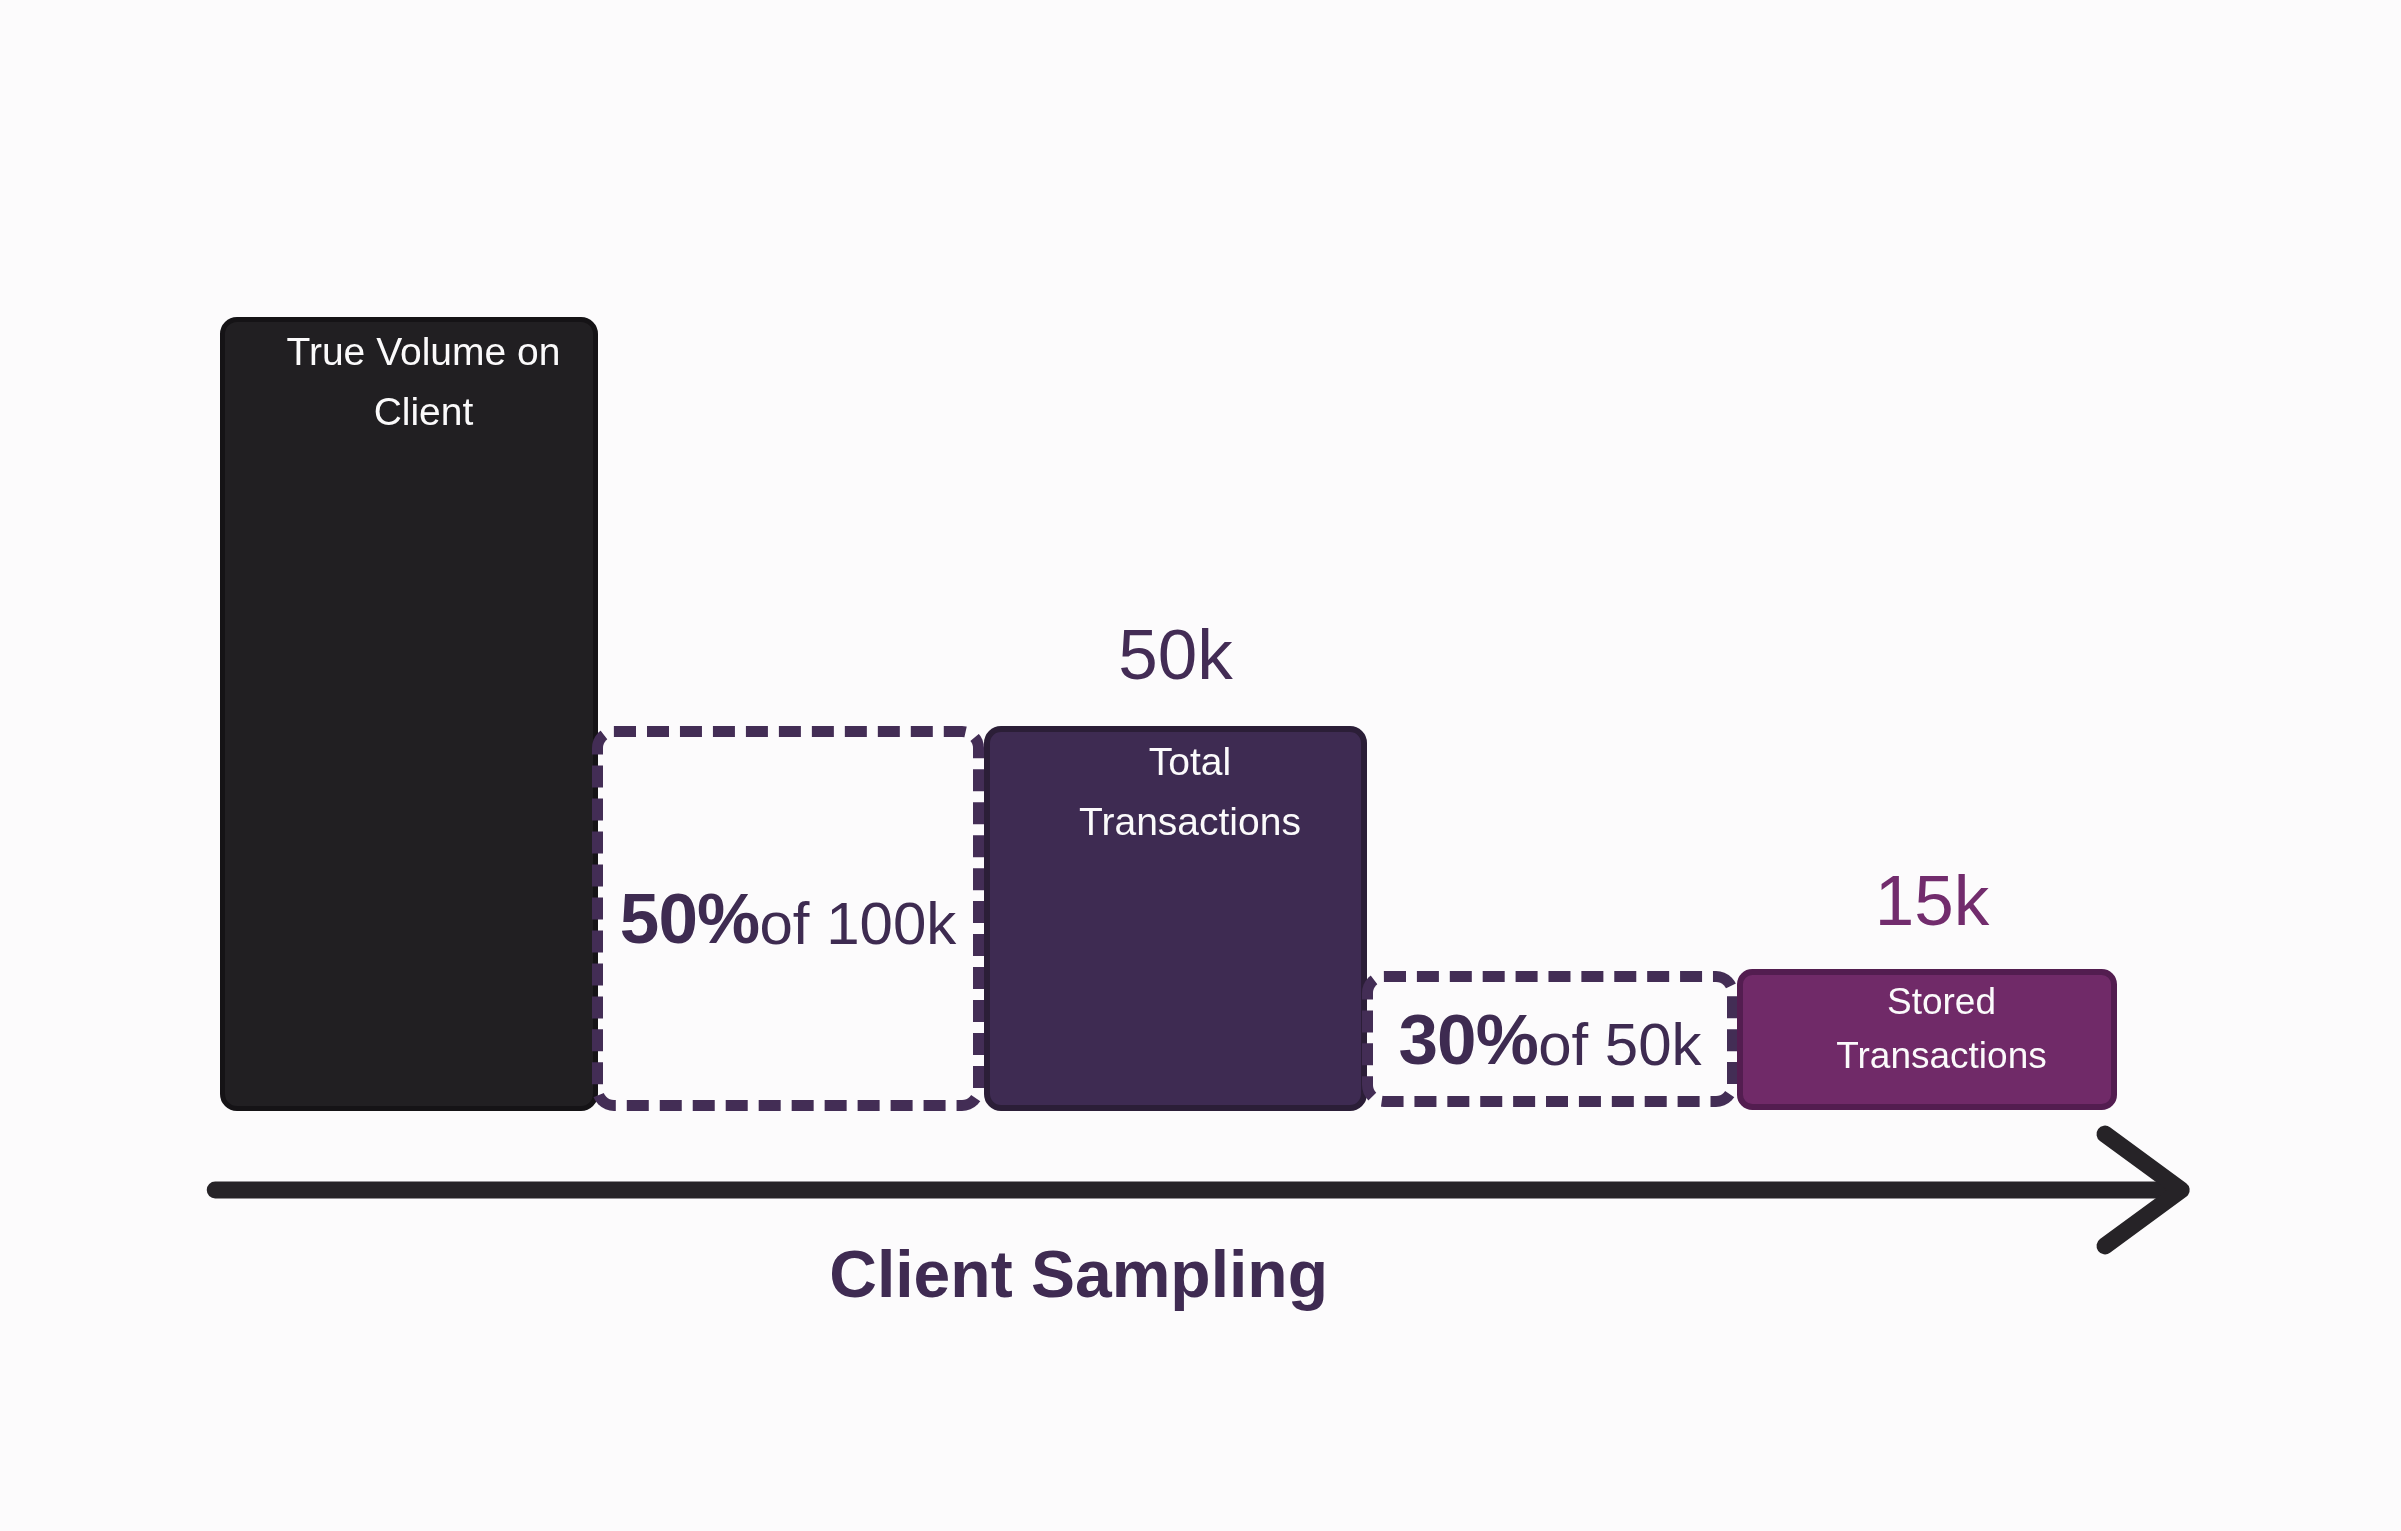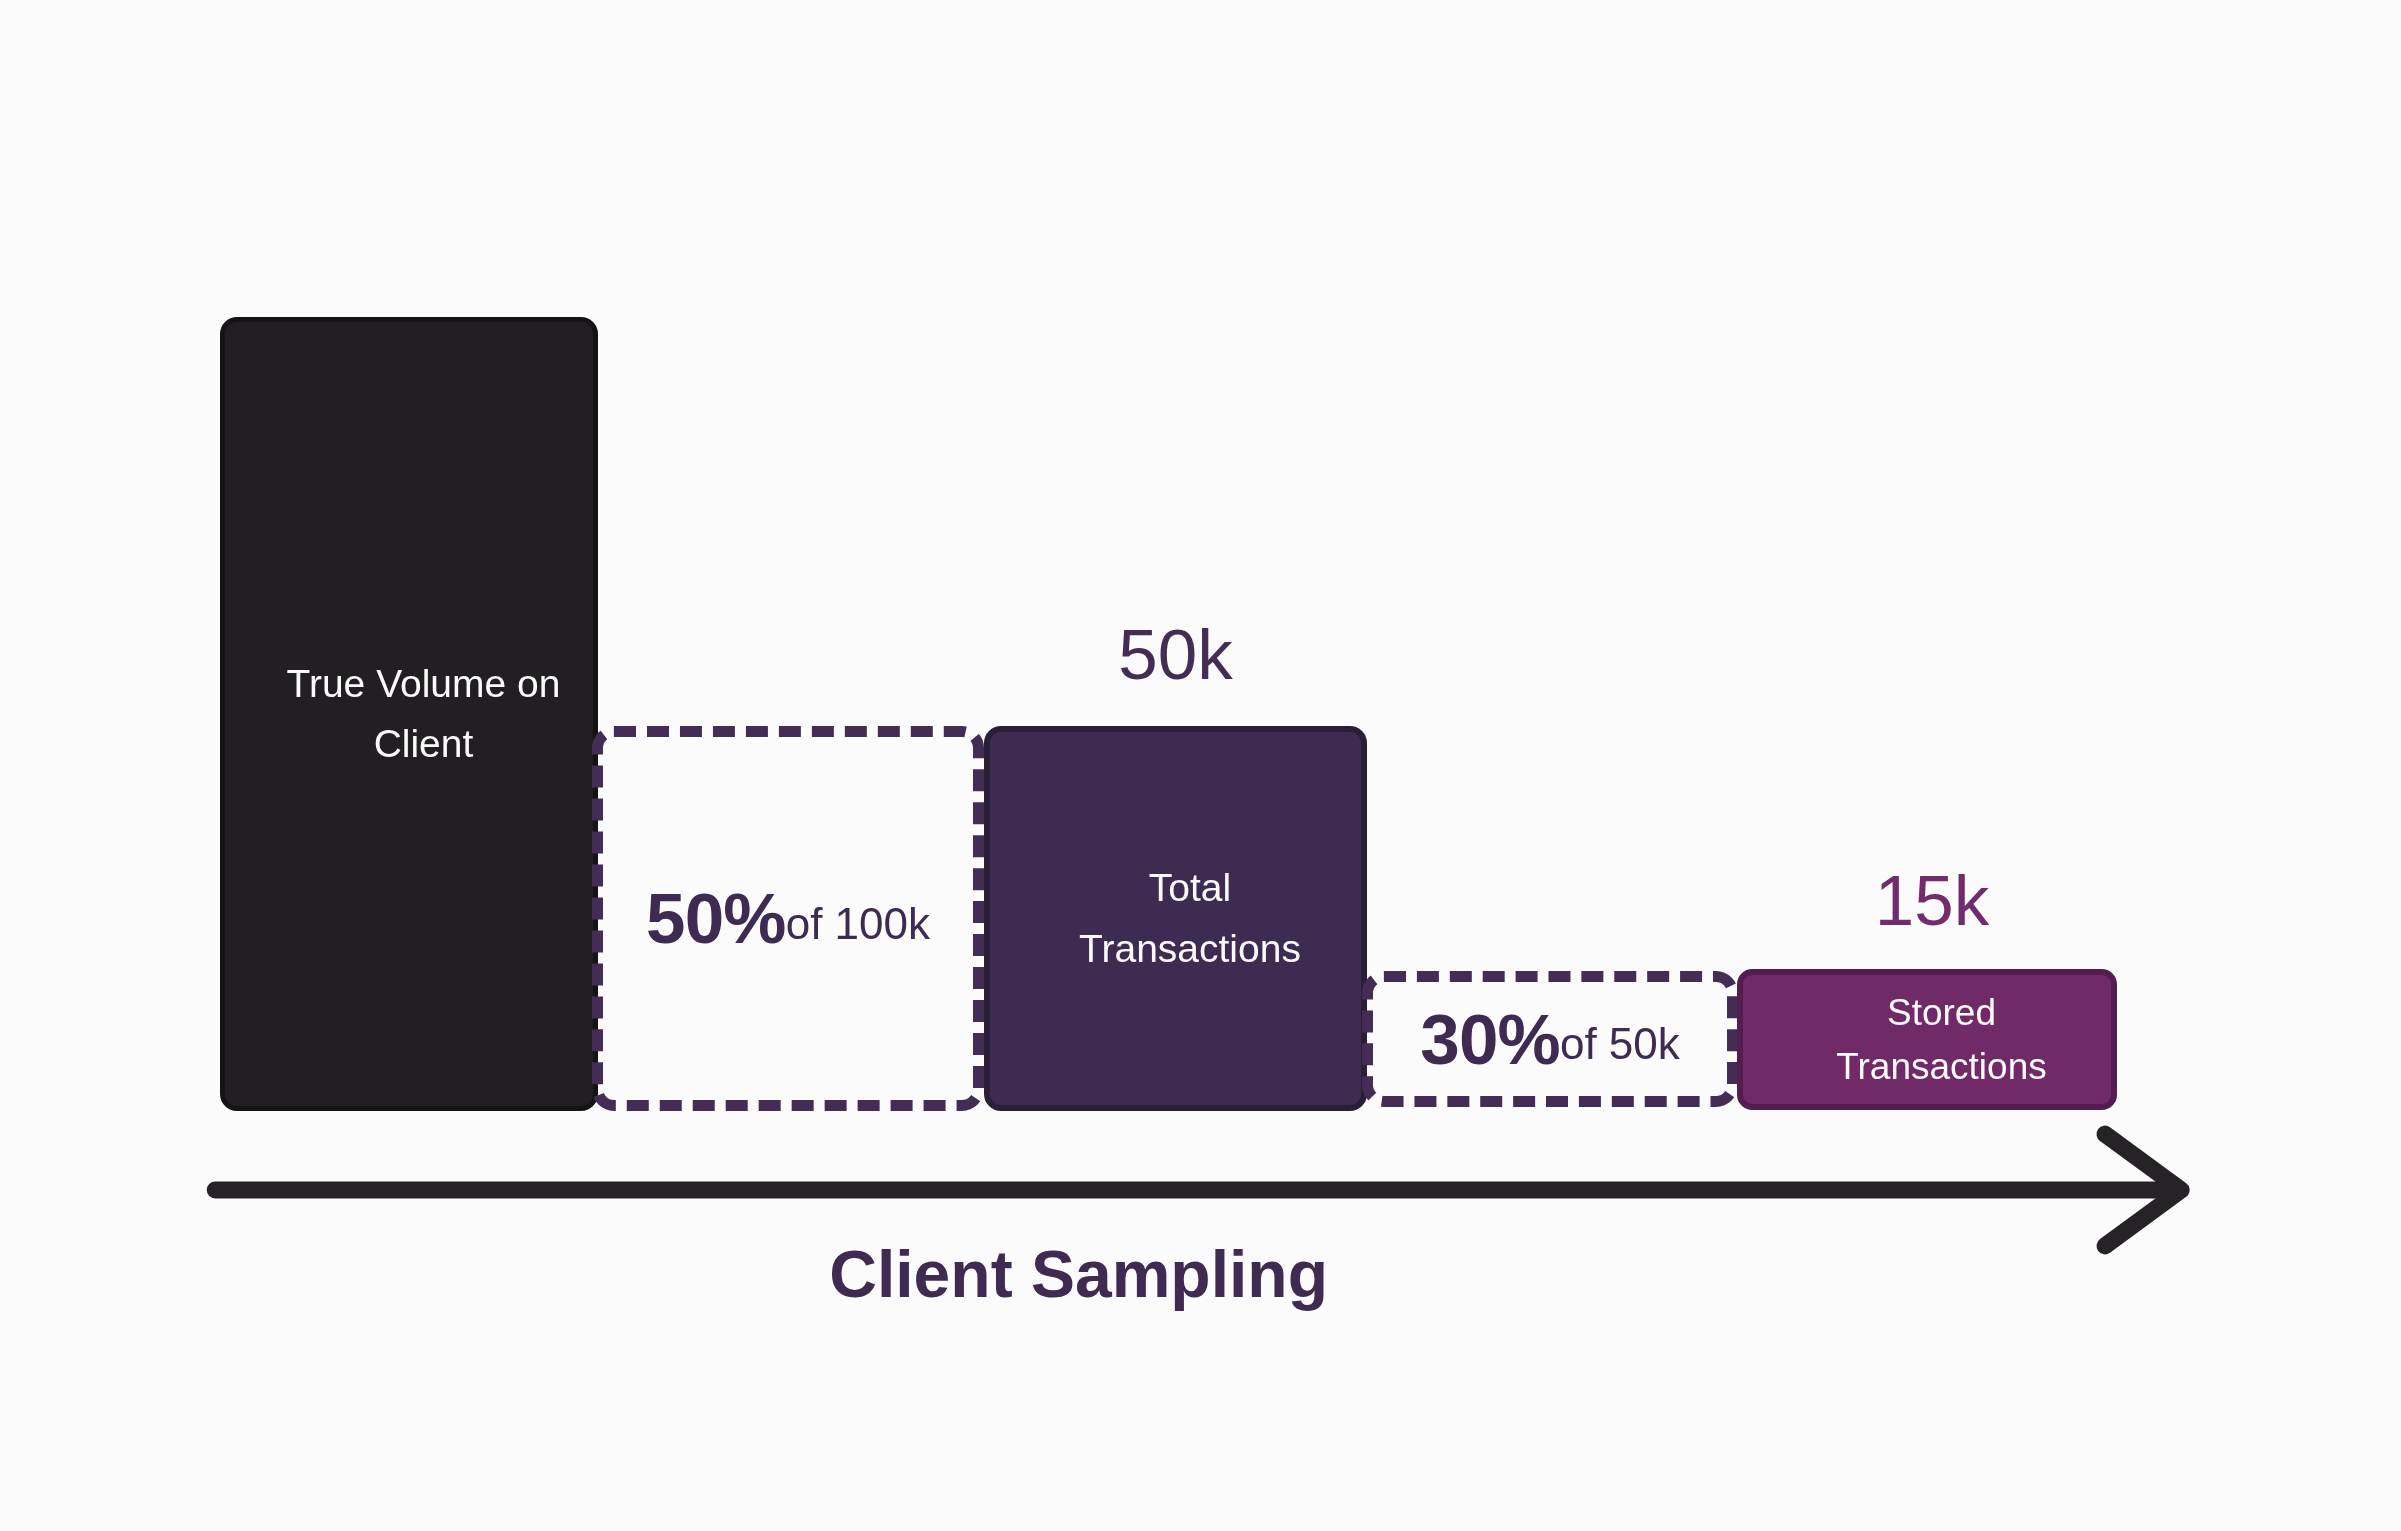--- a/index.html
+++ b/index.html
@@ -24,21 +24,21 @@
   .val-true   { left: 220px;  width: 378px; top: 212px;  color: #232023; }
   .val-total  { left: 984px; width: 383px; top: 619px;  color: #432c55; }
   .val-stored { left: 1737px; width: 390px; top: 865px; color: #722c6d; }
 
   
   .bar {
     position: absolute;
     box-sizing: border-box;
     border-radius: 17px;
     display: flex;
-    align-items: center;
+    align-items: flex-start;
     justify-content: center;
     padding-left: 29px;
   }
   .bar-black   { left: 220px;  top: 317px;  width: 378px; height: 794px; background: #211f22; border: 5.1px solid #151316; }
   .bar-purple  { left: 984px; top: 726px;  width: 383px; height: 385px; background: #3e2b52; border: 6px solid #2b1e37; }
   .bar-magenta { left: 1737px; top: 969px; width: 380px; height: 141px; background: #702a68; border: 6px solid #531d50; border-radius: 15.3px; }
 
   .bar-label {
     text-align: center;
     color: #fbfafb;
@@ -57,21 +57,21 @@
     border-radius: 22px;
     display: flex;
     align-items: center;
     justify-content: center;
   }
   .dashed-client  { left: 592px;  top: 726px;  width: 392px; height: 385px; }
   .dashed-dynamic { left: 1362px; top: 971px; width: 376px; height: 136px; }
 
   .rate-line { display: flex; align-items: center; }
   .pct { font-size: 71px; font-weight: 700; color: #3e2b51; letter-spacing: -0.8px; }
-  .of  { font-size: 44px; font-weight: 500; color: #3e2b51; margin-top: 10px; }
+  .of  { font-size: 60px; font-weight: 500; color: #3e2b51; margin-top: 10px; }
 
   
   .axis-arrow { position: absolute; left: 193px; top: 1118px; }
 
   
   .axis-label {
     position: absolute;
     top: 1241px;
     width: 1018px;
     text-align: right;

